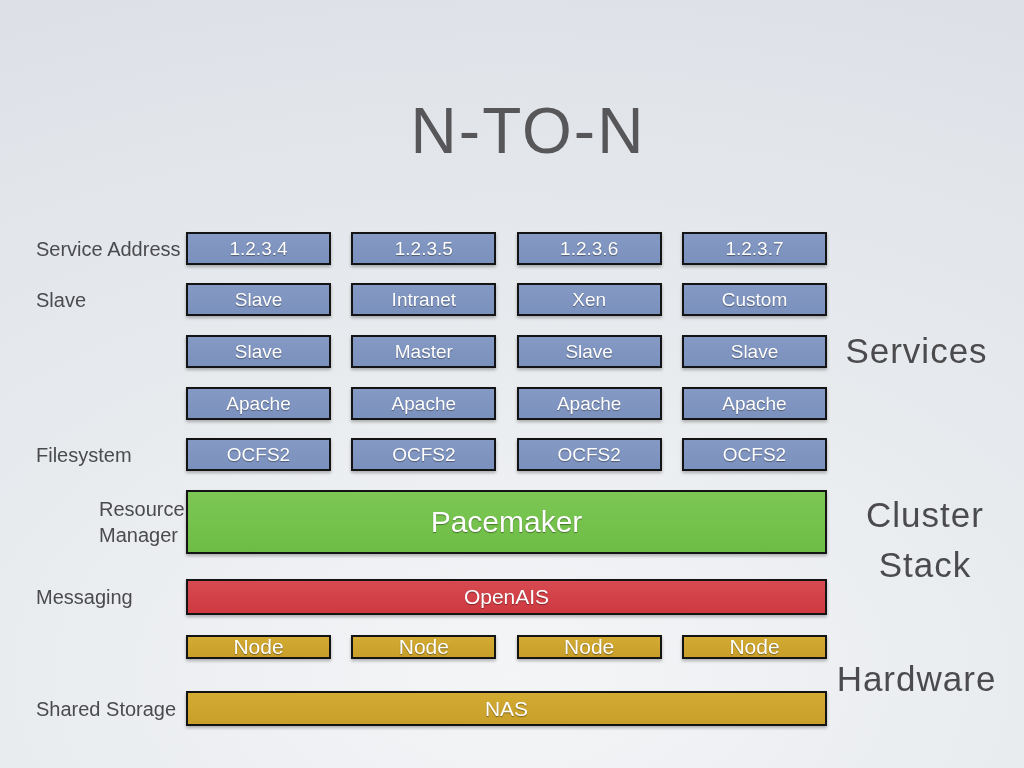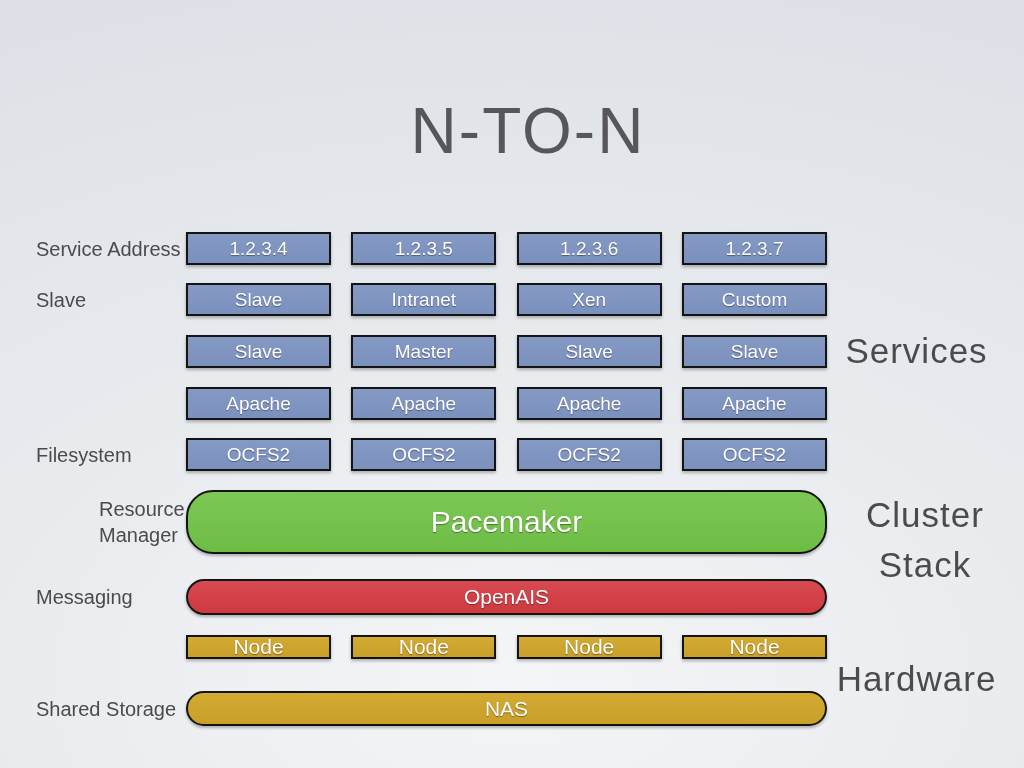--- a/index.html
+++ b/index.html
@@ -31,21 +31,21 @@
   }
   .box, .bar {
     box-sizing:border-box;
     border:2px solid #141414;
     display:flex; align-items:center; justify-content:center;
     color:#ffffff; font-size:19px;
     text-shadow:0 1px 1px rgba(0,0,0,0.40);
     box-shadow:0 2px 3px rgba(0,0,0,0.28);
   }
   .box { width:145px; height:100%; }
-  .bar { position:absolute; left:186px; width:641px; height:100%;border-radius:27px; }
+  .bar { position:absolute; left:186px; width:641px; height:100%; }
   .blue  { background:linear-gradient(#8499c4 0%, #7b91bd 100%); }
   .green { background:linear-gradient(#7dc755 0%, #6dbd45 100%); font-size:30px; }
   .red   { background:linear-gradient(#d74a51 0%, #cf3940 100%); font-size:21px; }
   .gold  { background:linear-gradient(#d3aa32 0%, #c89f28 100%); font-size:21px; }
   .group-label {
     position:absolute; left:825px; width:183px;
     text-align:center; font-size:35px; color:#4b4b4e;
     letter-spacing:1px; line-height:50px;
   }
   .group-label.narrow { left:845px; width:160px; }

